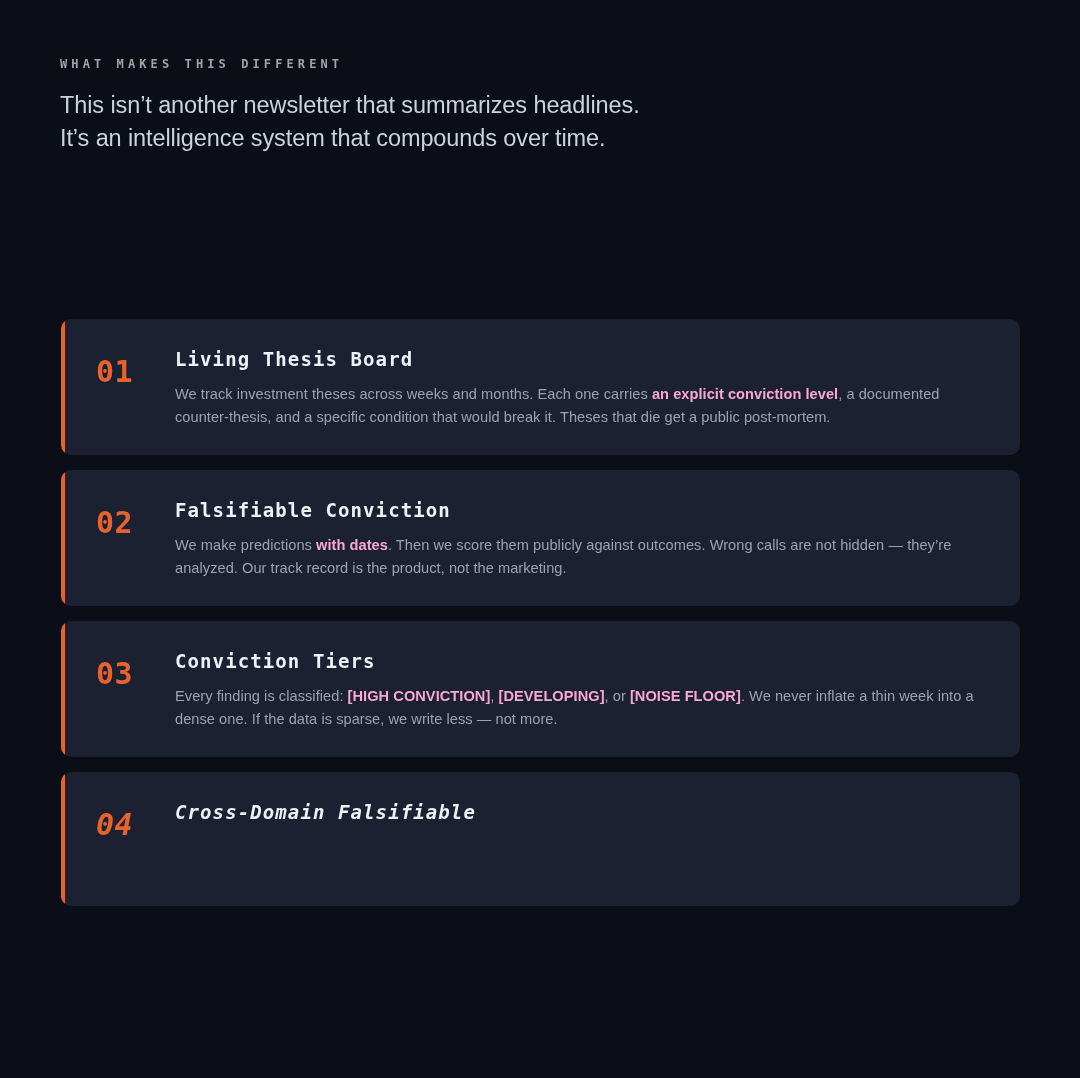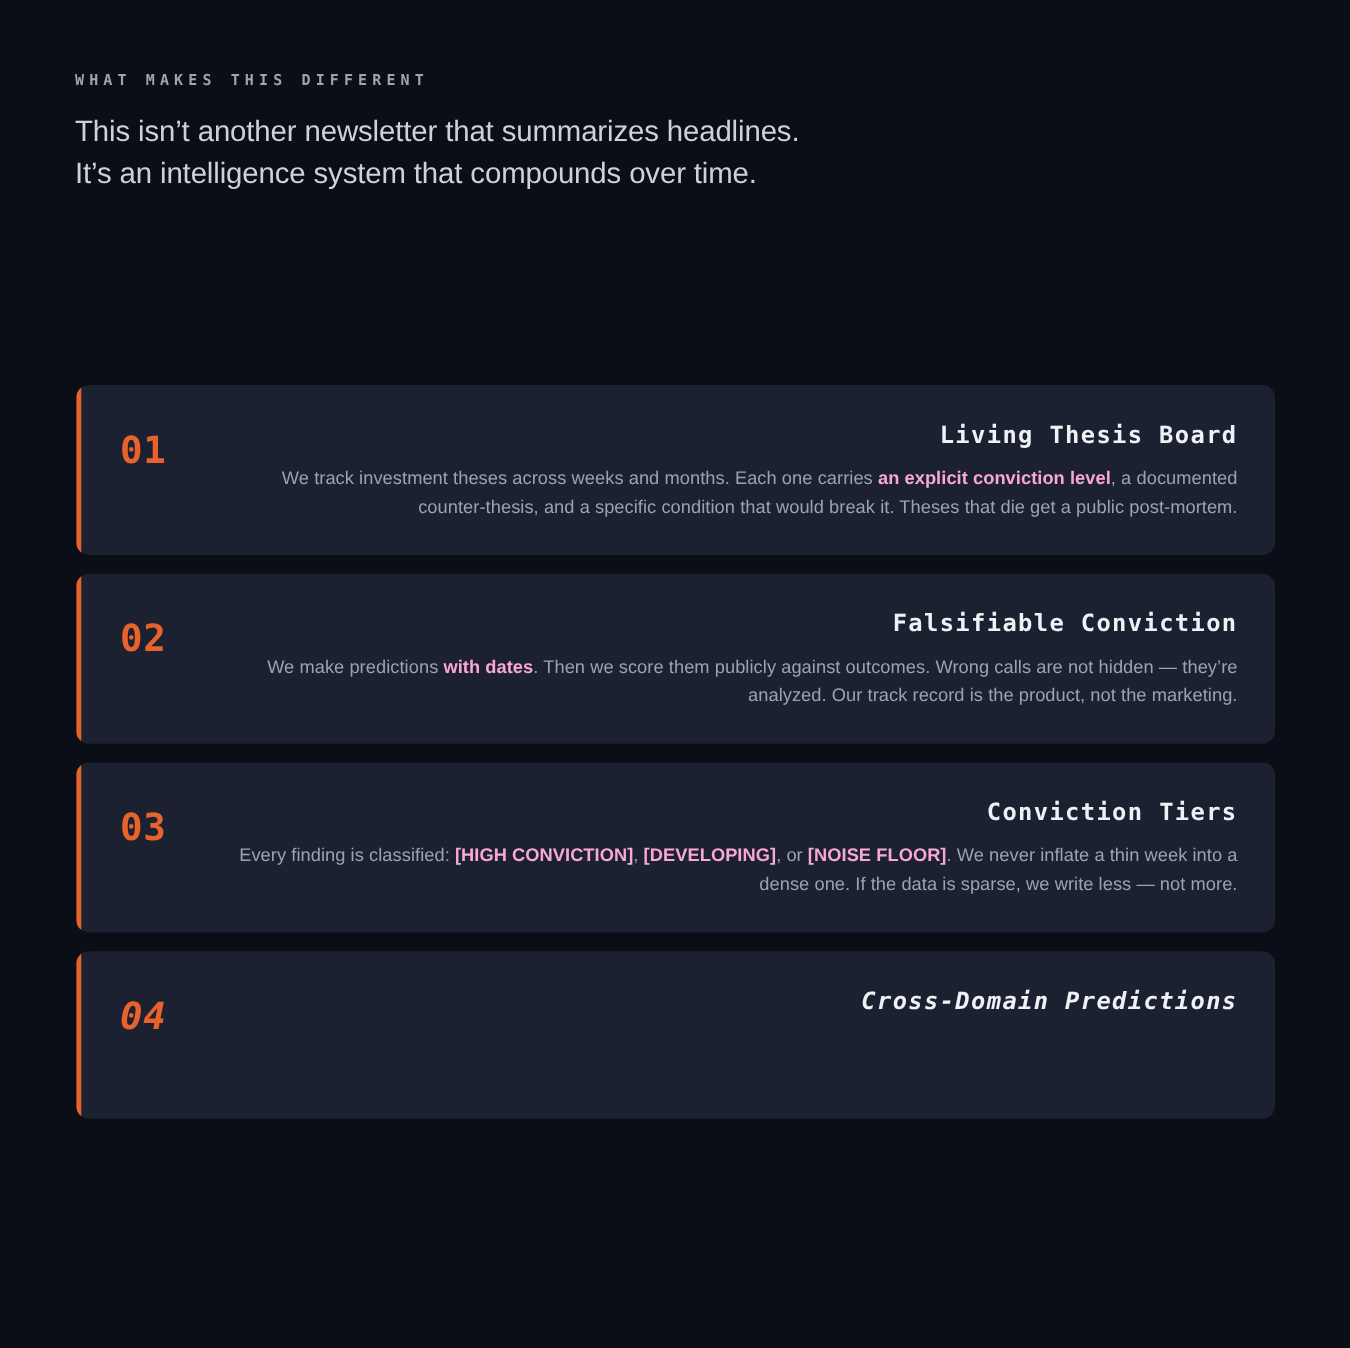--- a/index.html
+++ b/index.html
@@ -48,21 +48,21 @@
   }
   .headline .hl-line {
     display: block;
     white-space: nowrap;
   }
 
   
   .cards {
     position: absolute;
     left: 61px;
-    top: 308px;
+    top: 319px;
     width: 959px;
   }
   .card {
     position: relative;
     background: #1b2130;
     border-radius: 10px;
     margin-bottom: 15px;
     padding: 26px 30px 26px 0;
     box-sizing: border-box;
     display: flex;
@@ -90,21 +90,20 @@
     font-weight: 700;
     color: #e8622c;
     line-height: 34px;
     letter-spacing: 0.5px;
     padding-top: 10px;
   }
   .card-body {
     flex: 1 1 auto;
     min-width: 0;
     padding-top: 1px;
-    text-align: right;
   }
   .card-title {
     font-family: "DejaVu Sans Mono", "Liberation Mono", monospace;
     font-size: 19px;
     font-weight: 700;
     color: #eef1f5;
     letter-spacing: 1.1px;
     line-height: 26px;
     margin-bottom: 11px;
   }
@@ -154,18 +153,18 @@
         <div class="card-num">03</div>
         <div class="card-body">
           <div class="card-title">Conviction Tiers</div>
           <div class="card-text"><span>Every finding is classified: </span><b>[HIGH CONVICTION]</b><span>, </span><b>[DEVELOPING]</b><span>, or </span><b>[NOISE FLOOR]</b><span>. We never inflate a thin week into a dense one. If the data is sparse, we write less — not more.</span></div>
         </div>
       </div>
       <div class="card">
         <div class="card-accent"></div>
         <div class="card-num">04</div>
         <div class="card-body">
-          <div class="card-title">Cross-Domain Predictions</div>
+          <div class="card-title">Cross-Domain Falsifiable</div>
         </div>
       </div>
     </div>
 
 </div>
 
 </body></html>

